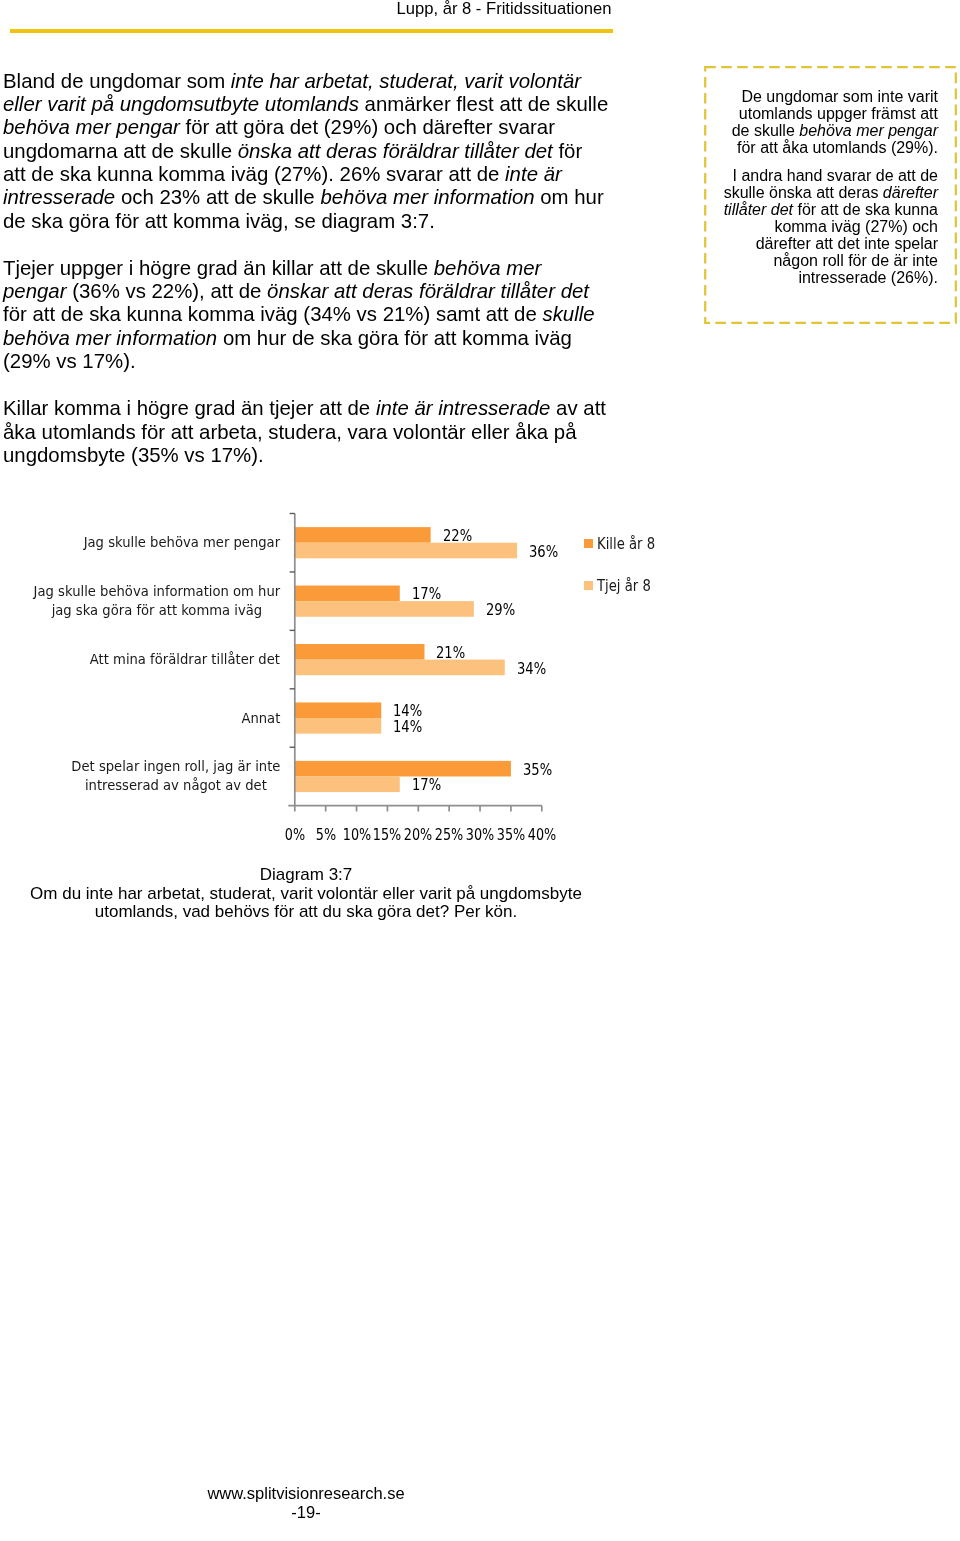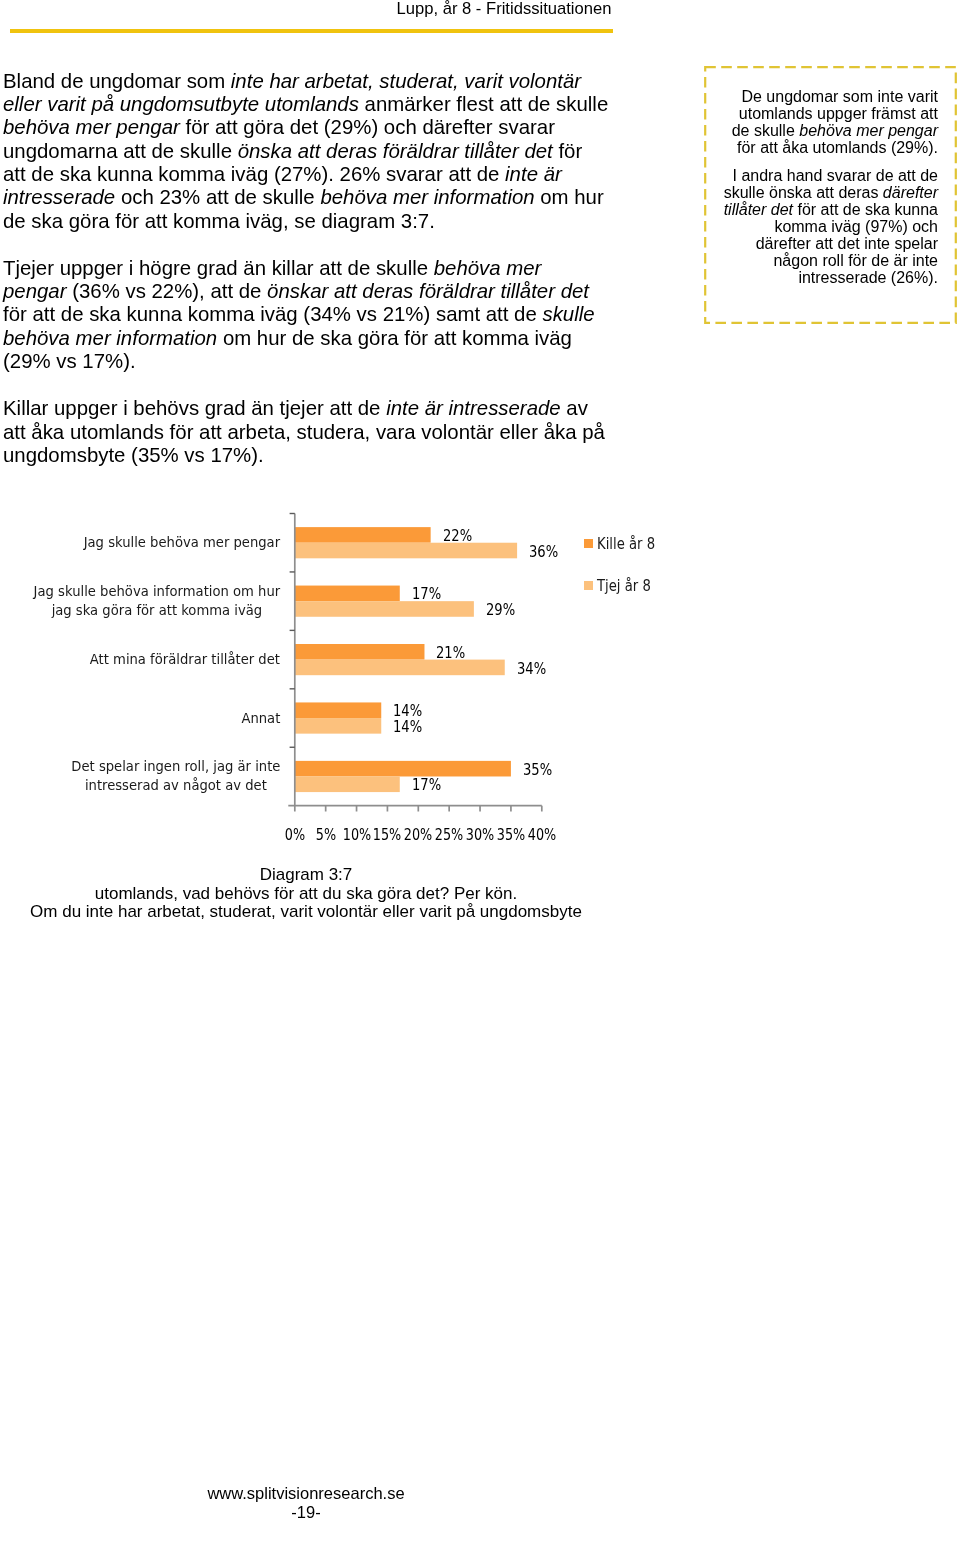--- a/index.html
+++ b/index.html
@@ -33,30 +33,30 @@
 </head>
 <body>
 
 <div class="page">
   <div class="hdr-title">Lupp, år 8 - Fritidssituationen</div>
   <div class="hdr-rule" style="background: rgb(240, 195, 14);"></div>
 
   <div class="maintext">
       <p><span>Bland de ungdomar som </span><span class="it">inte har arbetat, studerat, varit volontär eller varit på ungdomsutbyte utomlands</span><span> anmärker flest att de skulle </span><span class="it">behöva mer pengar</span><span> för att göra det (29%) och därefter svarar ungdomarna att de skulle </span><span class="it">önska att deras föräldrar tillåter det</span><span> för att de ska kunna komma iväg (27%). 26% svarar att de </span><span class="it">inte är intresserade</span><span> och 23% att de skulle </span><span class="it">behöva mer information</span><span> om hur de ska göra för att komma iväg, se diagram 3:7.</span></p>
       <p><span>Tjejer uppger i högre grad än killar att de skulle </span><span class="it">behöva mer pengar</span><span> (36% vs 22%), att de </span><span class="it">önskar att deras föräldrar tillåter det</span><span> för att de ska kunna komma iväg (34% vs 21%) samt att de </span><span class="it">skulle behöva mer information</span><span> om hur de ska göra för att komma iväg (29% vs 17%).</span></p>
-      <p><span>Killar uppger i behövs grad än tjejer att de </span><span class="it">inte är intresserade</span><span> av att åka utomlands för att arbeta, studera, vara volontär eller åka på ungdomsbyte (35% vs 17%).</span></p>
+      <p><span>Killar komma i högre grad än tjejer att de </span><span class="it">inte är intresserade</span><span> av att åka utomlands för att arbeta, studera, vara volontär eller åka på ungdomsbyte (35% vs 17%).</span></p>
     </div>
 
   <div class="callout">
     <svg class="co-border" width="253" height="258" viewBox="0 0 253 258" style="position:absolute;left:0;top:0">
       <rect id="callout-rect" x="1.2" y="1.2" width="250.6" height="255.6" fill="none" stroke-width="2.2" stroke-dasharray="10.6 5.4" stroke="#E0C434"></rect>
     </svg>
     <div class="co-inner">
         <p><span>De ungdomar som inte varit utomlands uppger främst att de skulle </span><span class="it">behöva mer pengar</span><span> för att åka utomlands (29%).</span></p>
-        <p><span>I andra hand svarar de att de skulle önska att deras </span><span class="it">därefter tillåter det</span><span> för att de ska kunna komma iväg (97%) och därefter att det inte spelar någon roll för de är inte intresserade (26%).</span></p>
+        <p><span>I andra hand svarar de att de skulle önska att deras </span><span class="it">därefter tillåter det</span><span> för att de ska kunna komma iväg (27%) och därefter att det inte spelar någon roll för de är inte intresserade (26%).</span></p>
       </div>
   </div>
 
   <div class="chart">
     <svg id="chart-svg" width="700" height="360" viewBox="0 0 700 360">
         <rect x="294.8" y="32.120000000000005" width="135.84999999999997" height="15.6" fill="#FB9A38"></rect>
         <rect x="294.8" y="47.72000000000003" width="222.29999999999995" height="15.6" fill="#FCC17D"></rect>
         <rect x="294.8" y="90.56000000000006" width="104.97499999999998" height="15.6" fill="#FB9A38"></rect>
         <rect x="294.8" y="106.16000000000008" width="179.07499999999996" height="15.6" fill="#FCC17D"></rect>
         <rect x="294.8" y="149" width="129.67499999999998" height="15.6" fill="#FB9A38"></rect>
@@ -109,21 +109,21 @@
         <div class="cat-label" style="width: 278px; left: 47.585px; top: 261.98px;">Det spelar ingen roll, jag är inte intresserad av något av det</div>
         <div class="legend-swatch" style="background: rgb(251, 154, 56); left: 584px; top: 44px;"></div>
         <div class="legend-item" style="left: 597px; top: 41.5px;">Kille år 8</div>
         <div class="legend-swatch" style="background: rgb(252, 193, 125); left: 584px; top: 86px;"></div>
         <div class="legend-item" style="left: 597px; top: 83.5px;">Tjej år 8</div>
       </div>
   </div>
 
   <div class="caption">
       <div>Diagram 3:7</div>
+      <div>Om du inte har arbetat, studerat, varit volontär eller varit på ungdomsbyte</div>
       <div>utomlands, vad behövs för att du ska göra det? Per kön.</div>
-      <div>Om du inte har arbetat, studerat, varit volontär eller varit på ungdomsbyte</div>
     </div>
 
   <div class="footer">
     <div>www.splitvisionresearch.se</div>
     <div>-19-</div>
   </div>
 </div>
 
 </body></html>

